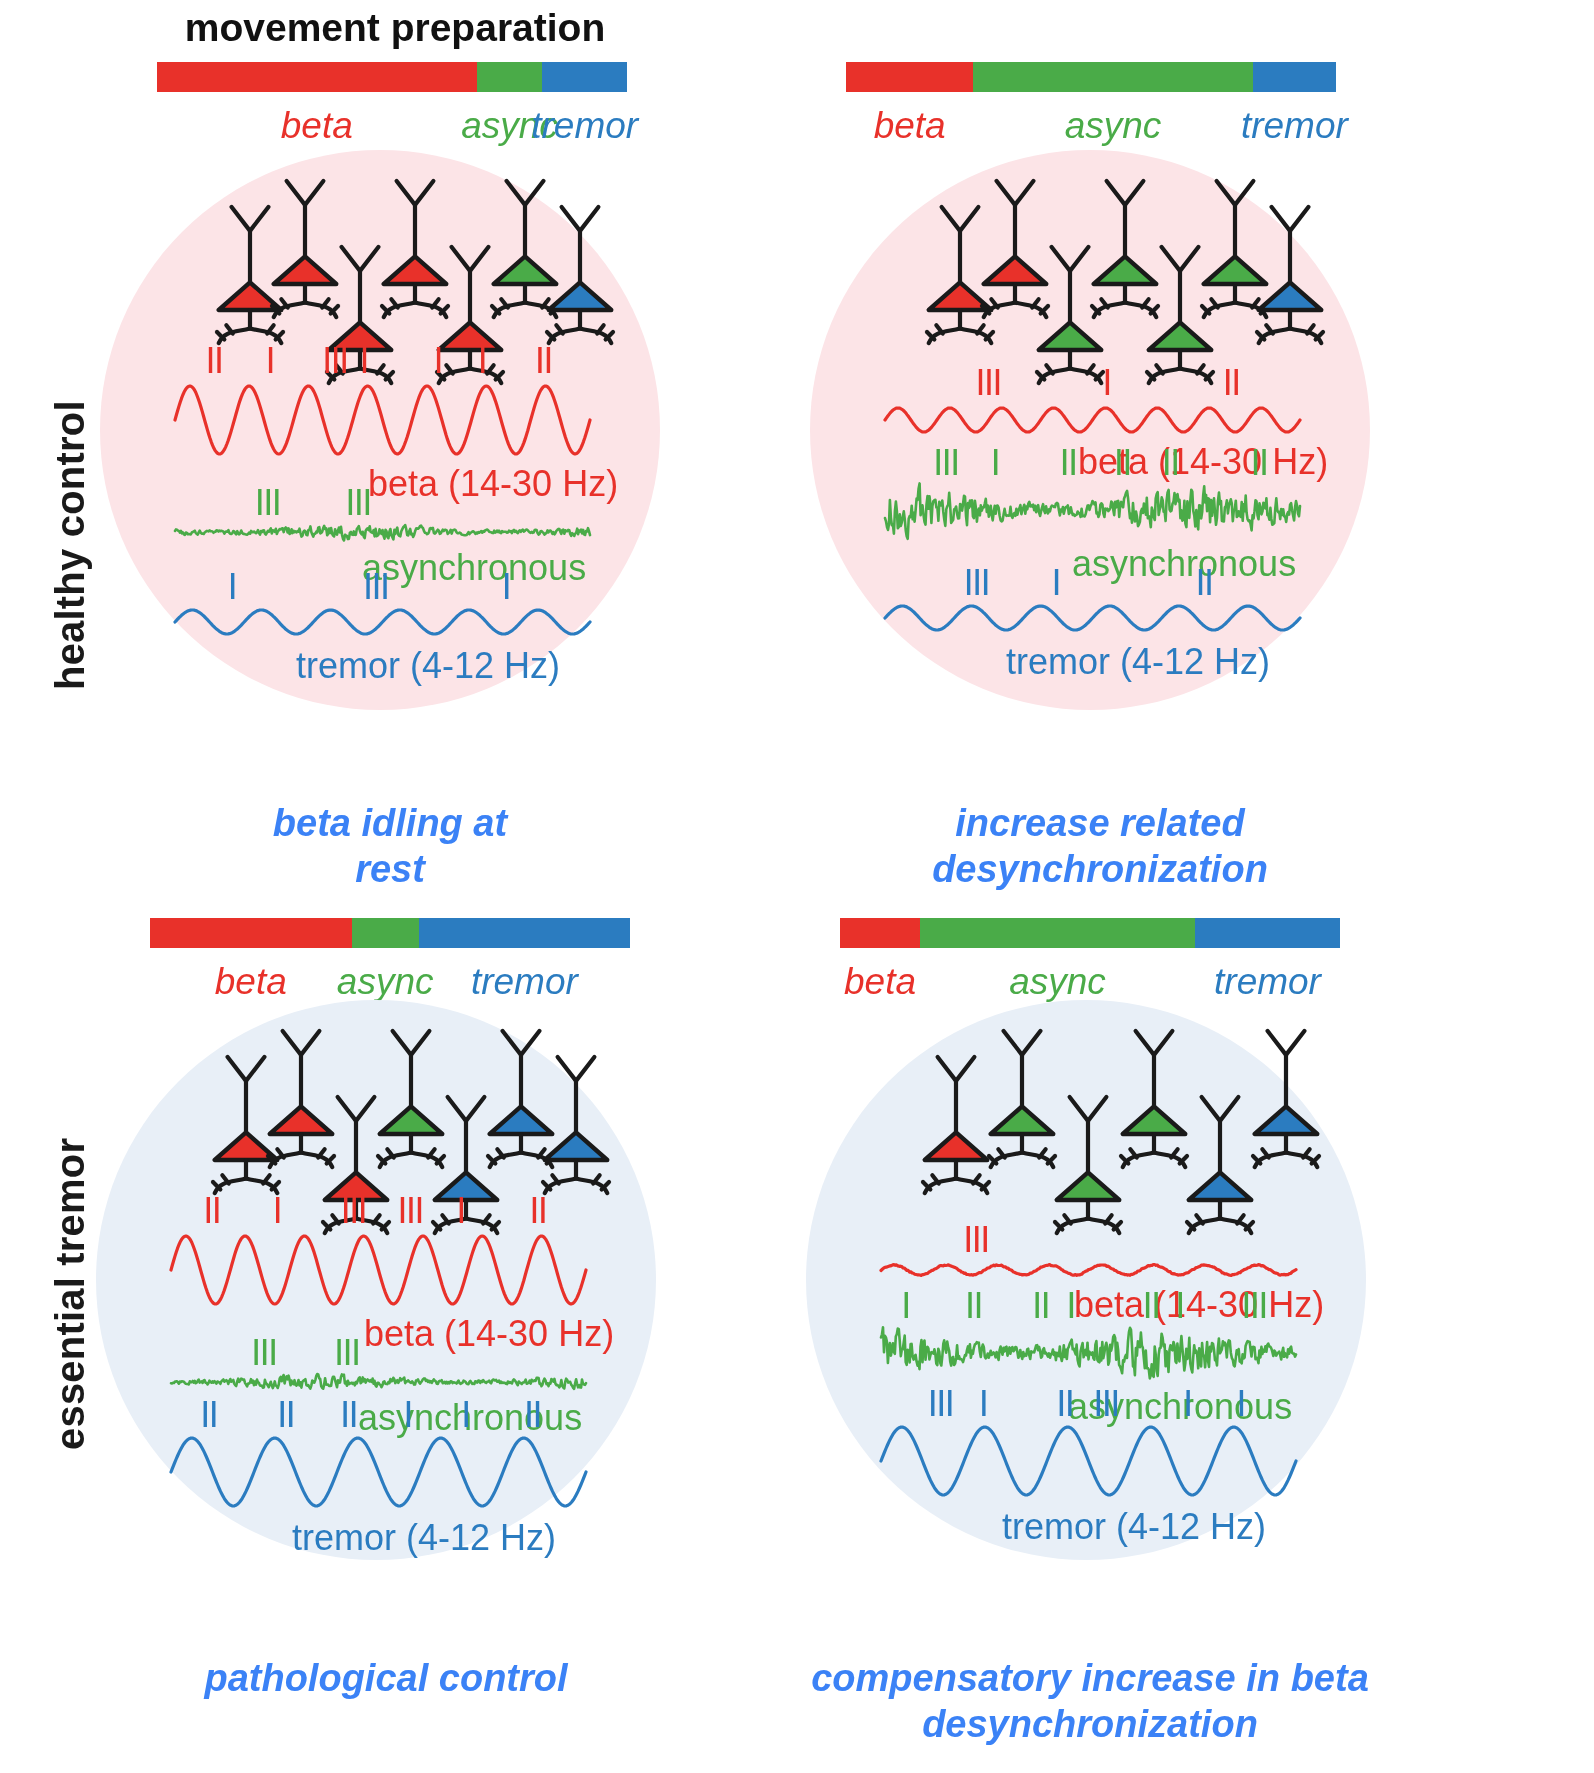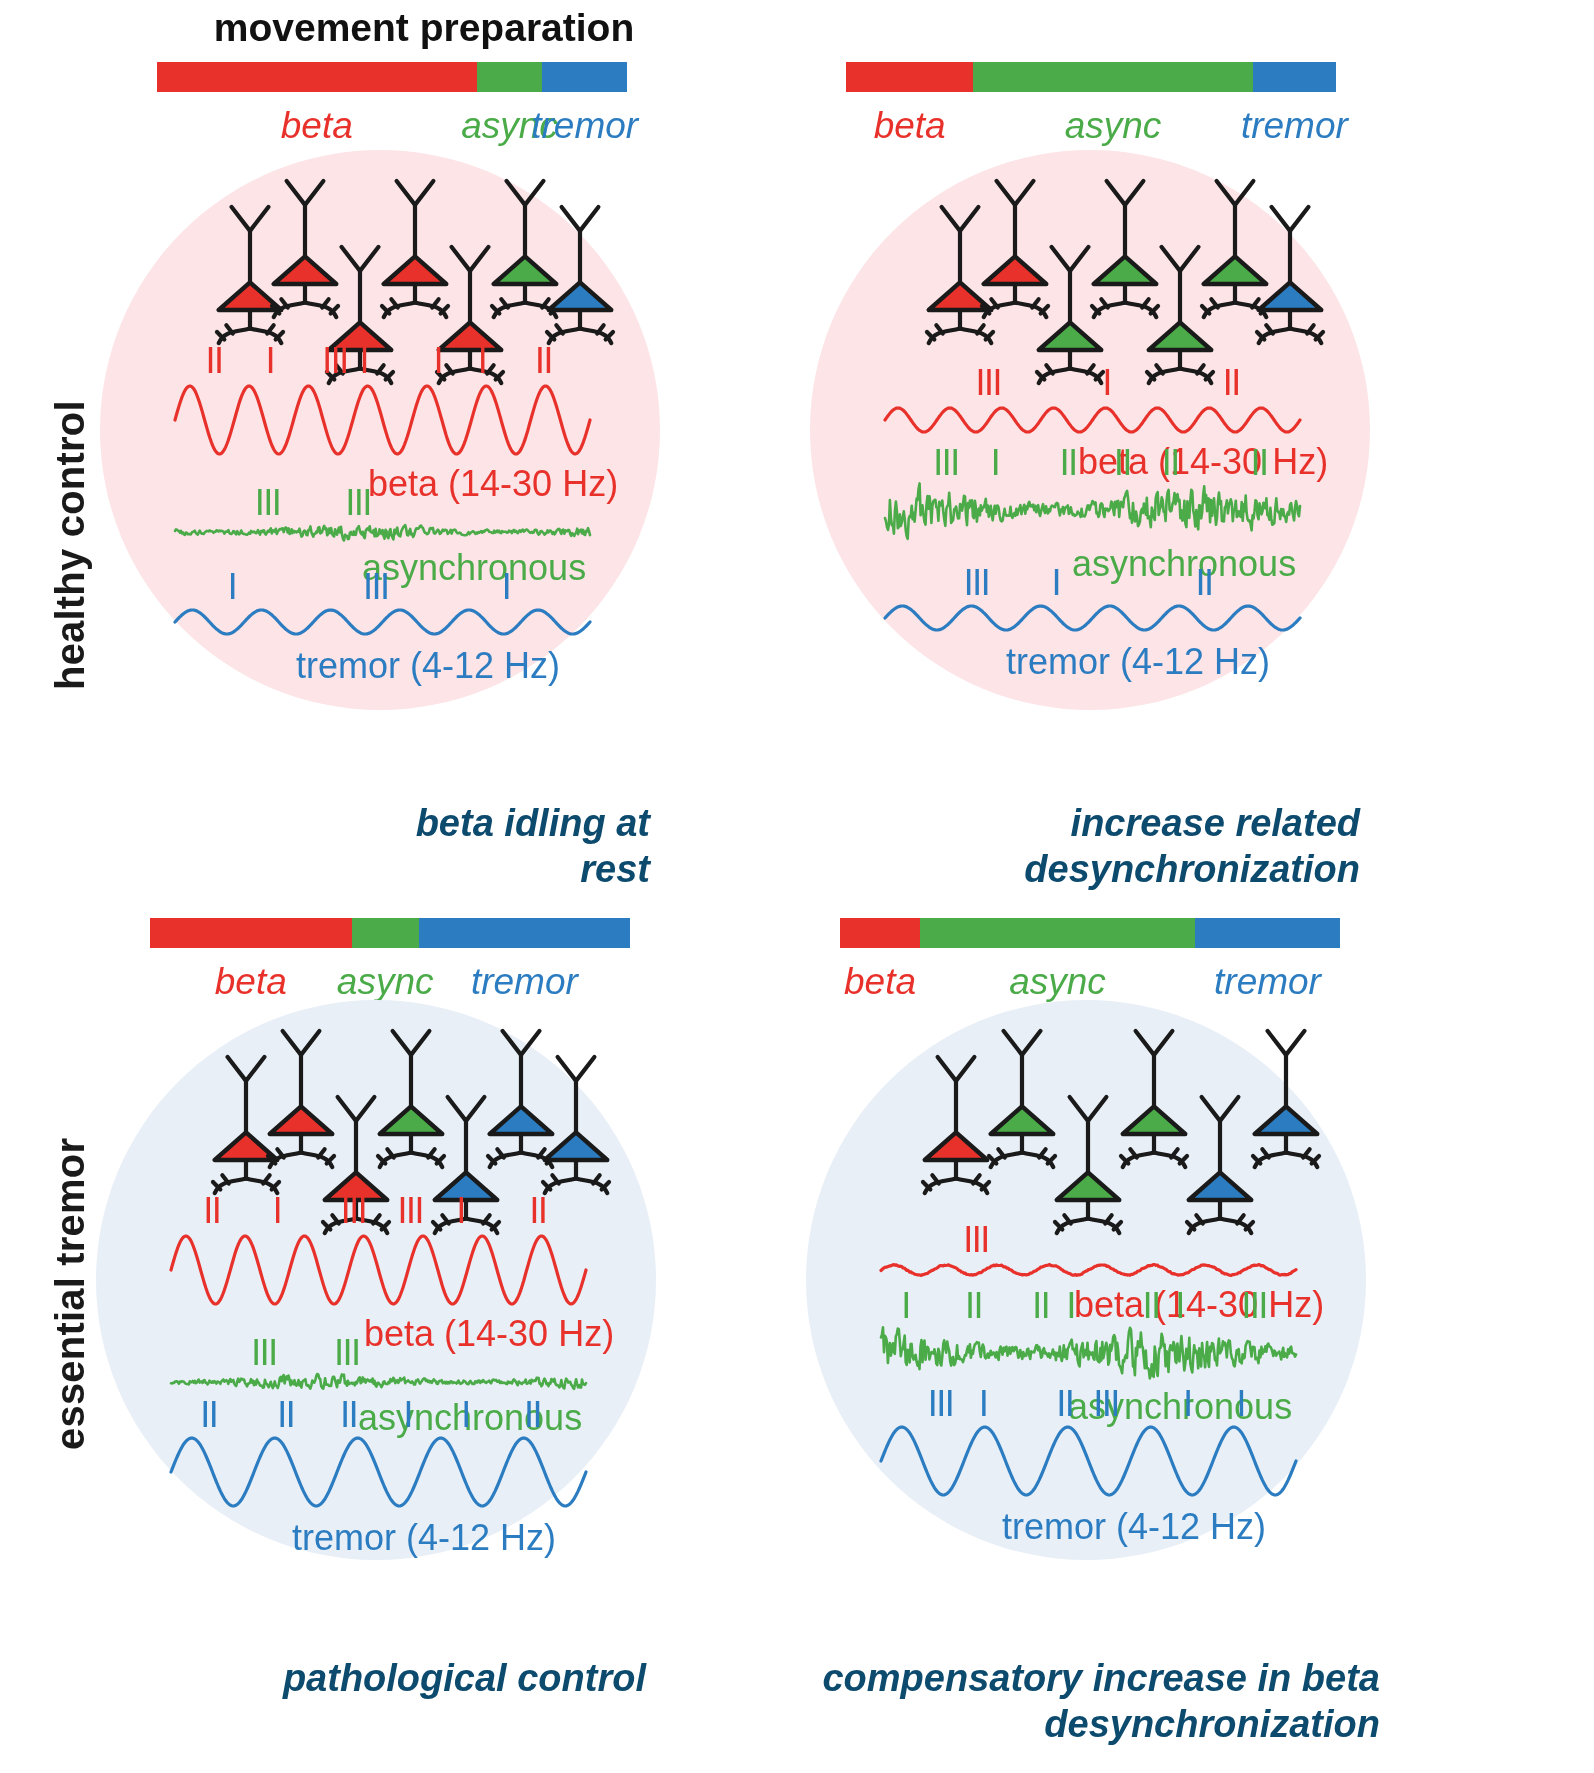--- a/index.html
+++ b/index.html
@@ -26,21 +26,21 @@
   .legend .labels span{position:absolute;top:13px;font-size:37px;
         transform:translateX(-50%);white-space:nowrap;font-style:italic;}
 
   
   .bubble{position:absolute;border-radius:50%;}
   .bubble.healthy{background:#fce4e7;}
   .bubble.et{background:#e8eff7;}
 
   
   .caption{position:absolute;font-style:italic;font-weight:bold;font-size:38px;
-           color:#0c4a6e;text-align:right;line-height:1.22;white-space:pre-line;}
+           color:#3b82f6;text-align:center;line-height:1.22;white-space:pre-line;}
 
   
   .panelsvg{position:absolute;overflow:visible;}
 
   .wavelabel{font-size:36px;}
   .wl-beta{fill:#e8312a;}
   .wl-async{fill:#4aab48;}
   .wl-tremor{fill:#2b7cc0;}
 
   .neuron-line{stroke:#1a1a1a;stroke-width:4.2;fill:none;
@@ -61,21 +61,21 @@
   .spike.blue{stroke:#2b7cc0;}
 </style>
 </head>
 <body>
 
 <div class="root">
 
   <div class="rowlabel" id="rowlabel-healthy">healthy control</div>
   <div class="rowlabel" id="rowlabel-et">essential tremor</div>
 
-  <div class="coltitle" style="left:144px;top:6px;width:560px;">movement preparation</div>
+  <div class="coltitle" style="left:115px;top:6px;width:560px;">movement preparation</div>
 
   <div class="legend" id="legend-0" style="left:157px;top:62px;width:470px;">
     <div class="bar">
         <div class="seg" style="width: 68%; background: rgb(232, 49, 42);"></div>
         <div class="seg" style="width: 14%; background: rgb(74, 171, 72);"></div>
         <div class="seg" style="width: 18%; background: rgb(43, 124, 192);"></div>
       </div>
     <div class="labels">
         <span style="color: rgb(232, 49, 42); left: 34%;">beta</span>
         <span style="color: rgb(74, 171, 72); left: 75%;">async</span>

